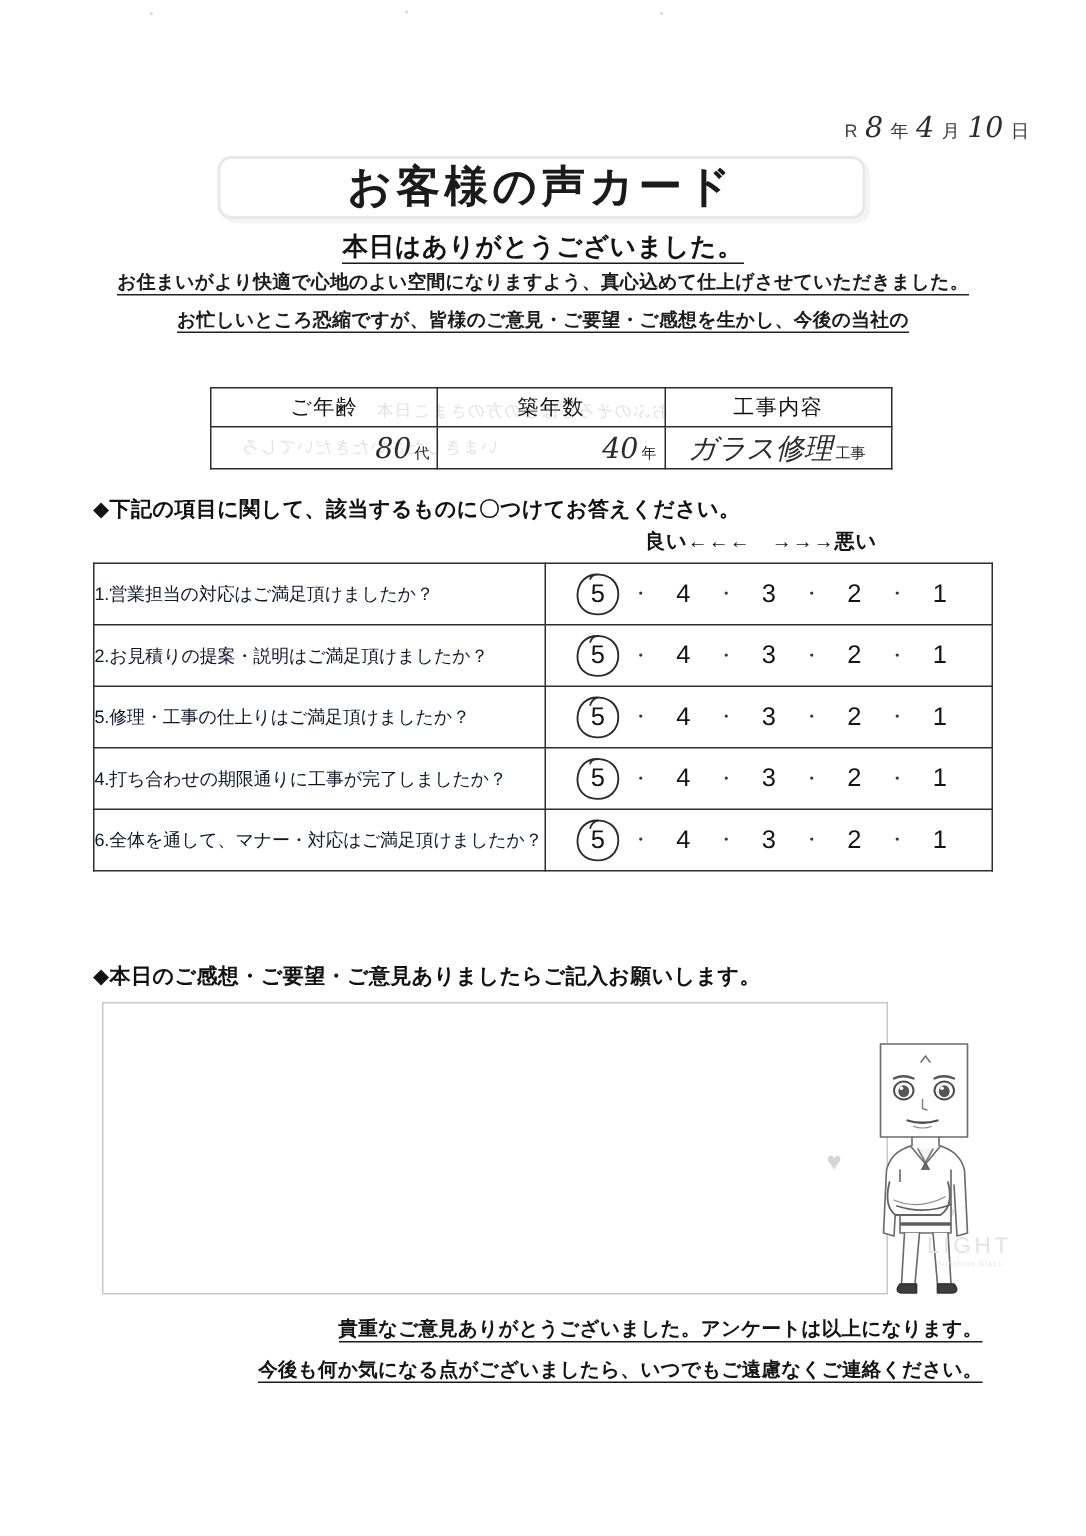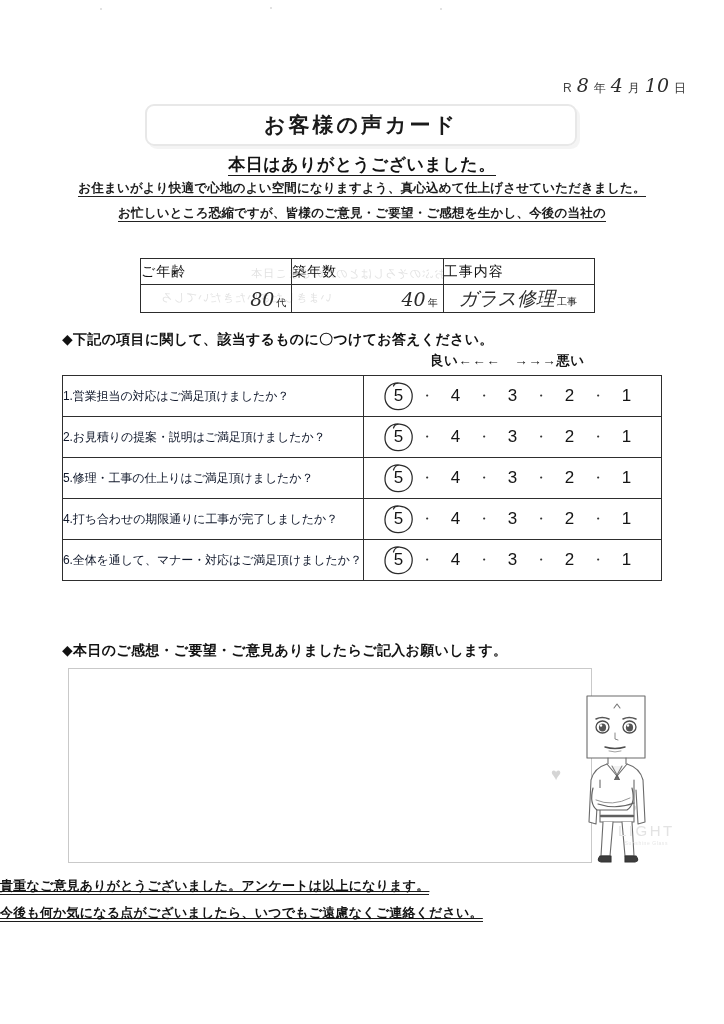--- a/index.html
+++ b/index.html
@@ -67,21 +67,21 @@
     height: 42px;
     border: 2px solid #e8e8e8;
     border-radius: 9px;
     box-shadow: 3px 3px 0 rgba(0,0,0,0.045);
     box-sizing: border-box;
     display: flex;
     align-items: center;
     justify-content: center;
   }
   .title-text {
-    font-size: 21px;
+    font-size: 29px;
     font-weight: 700;
     letter-spacing: 3px;
     color: #1a1a1a;
   }
 
   .subtitle {
     position: absolute;
     top: 153px;
     left: 0;
     width: 724px;
@@ -116,21 +116,21 @@
     position: absolute;
     top: 258px;
     left: 140px;
     width: 455px;
     border-collapse: collapse;
     table-layout: fixed;
   }
   .info-table td {
     border: 1.3px solid #2c2c2c;
     height: 25px;
-    text-align: left;
+    text-align: center;
     font-size: 14px;
     padding: 0;
   }
   .info-table .hdr { font-weight: 400; color: #111; letter-spacing: 1px; }
   .info-table .val { height: 27px; position: relative; }
   .val-wrap {
     display: flex;
     align-items: baseline;
     justify-content: flex-end;
     padding-right: 5px;
@@ -254,22 +254,21 @@
     color: #e6e6e6;
     margin-top: 1px;
   }
 
   
   .footer {
     position: absolute;
     top: 877px;
     left: 0;
     width: 655px;
-    text-align: left;
-    text-decoration: underline;
+    text-align: right;
   }
   .footer .ln {
     display: block;
     font-size: 13px;
     font-weight: 700;
     color: #141414;
     margin-bottom: 9px;
     letter-spacing: 0.2px;
   }
   .footer .ln span { border-bottom: 1.4px solid #1c1c1c; padding-bottom: 1px; }

